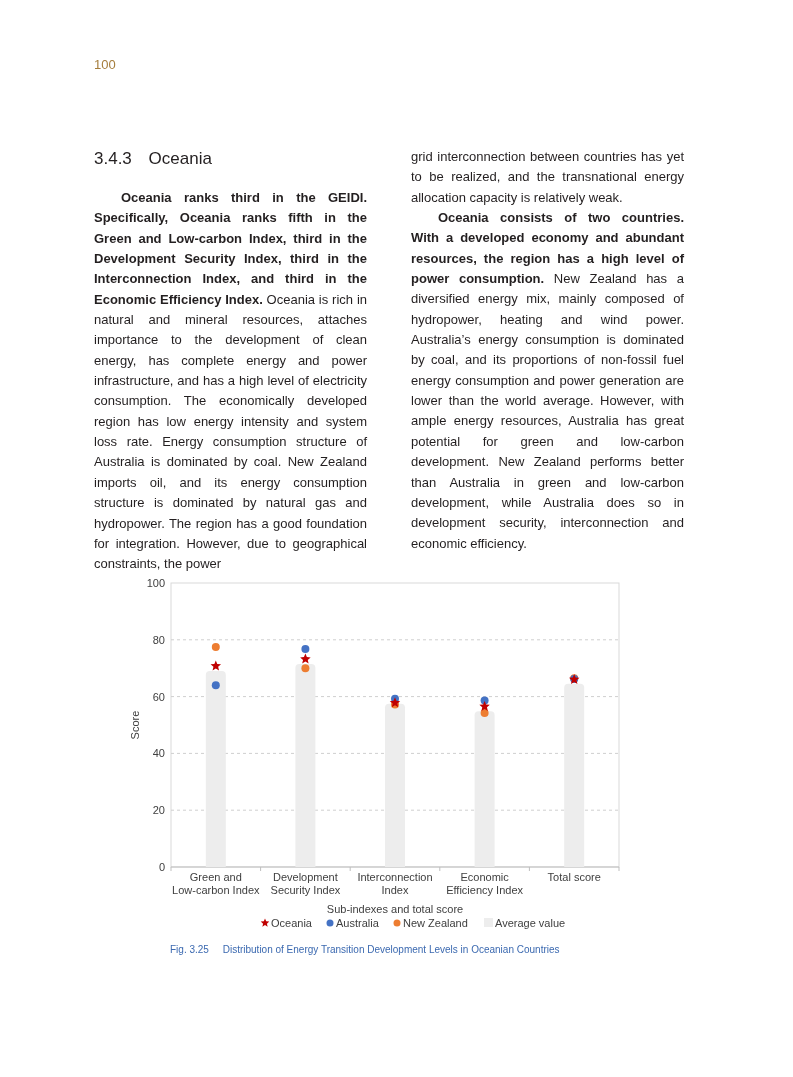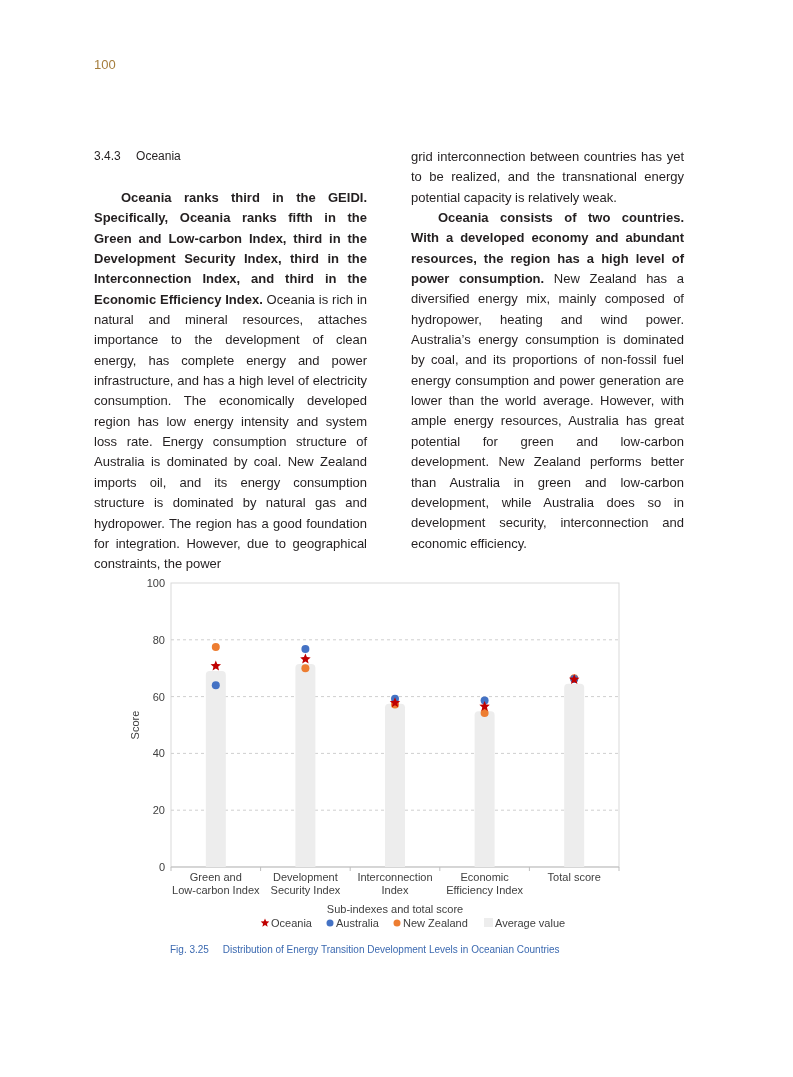--- a/index.html
+++ b/index.html
@@ -1,19 +1,19 @@
 <!DOCTYPE html>
 <html><head>
 <meta charset="utf-8">
 <style>
   html, body { margin: 0; padding: 0; background: #ffffff; }
   body { width: 793px; height: 1077px; position: relative; overflow: hidden;
          font-family: "Liberation Sans", sans-serif; color: #231f20; }
   .page-number { position: absolute; left: 94px; top: 57px; font-size: 13px; color: #a57d3c; }
-  .section-heading { position: absolute; left: 94px; top: 149px; font-size: 12px; color: #231f20; }
+  .section-heading { position: absolute; left: 94px; top: 149px; font-size: 17px; color: #231f20; }
   .section-heading .num { margin-right: 12px; }
   .col { position: absolute; width: 273px; font-size: 13px; line-height: 20.35px; text-align: justify; }
   .col-left { left: 94px; top: 188px; }
   .col-right { left: 411px; top: 147px; }
   .col p { margin: 0; }
   .col p.indent { text-indent: 27px; }
   .col b { font-weight: bold; color: #231f20; margin-top: 26px; }
   .chart { position: absolute; left: 0; top: 570px; width: 793px; height: 400px; }
   .chart svg { position: absolute; left: 0; top: 0; }
   .caption { position: absolute; left: 170px; top: 944px; font-size: 10px; color: #3b69b0; }
@@ -27,21 +27,21 @@
 <div class="section-heading">
   <span class="num">3.4.3</span>
   <span>Oceania</span>
 </div>
 
 <div class="col col-left">
   <p class="indent"><b>Oceania ranks third in the GEIDI. Specifically, Oceania ranks fifth in the Green and Low-carbon Index, third in the Development Security Index, third in the Interconnection Index, and third in the Economic Efficiency Index.</b><span> Oceania is rich in natural and mineral resources, attaches importance to the development of clean energy, has complete energy and power infrastructure, and has a high level of electricity consumption. The economically developed region has low energy intensity and system loss rate. Energy consumption structure of Australia is dominated by coal. New Zealand imports oil, and its energy consumption structure is dominated by natural gas and hydropower. The region has a good foundation for integration. However, due to geographical constraints, the power</span></p>
 </div>
 
 <div class="col col-right">
-  <p>grid interconnection between countries has yet to be realized, and the transnational energy potential capacity is relatively weak.</p>
+  <p>grid interconnection between countries has yet to be realized, and the transnational energy allocation capacity is relatively weak.</p>
   <p class="indent"><b>Oceania consists of two countries. With a developed economy and abundant resources, the region has a high level of power consumption.</b><span> New Zealand has a diversified energy mix, mainly composed of hydropower, heating and wind power. Australia’s energy consumption is dominated by coal, and its proportions of non-fossil fuel energy consumption and power generation are lower than the world average. However, with ample energy resources, Australia has great potential for green and low-carbon development. New Zealand performs better than Australia in green and low-carbon development, while Australia does so in development security, interconnection and economic efficiency.</span></p>
 </div>
 
 <div class="chart">
   <svg id="chart-svg" width="793" height="400" viewBox="0 570 793 400">
       <rect x="171" y="583" width="448" height="284" fill="#fff" stroke="#d9d9d9" stroke-width="1"></rect>
       <text x="165" y="871" text-anchor="end" font-size="11" fill="#404040" font-family="&quot;Liberation Sans&quot;, sans-serif">0</text>
       <line x1="171" x2="619" y1="810.2" y2="810.2" stroke="#cfcfcf" stroke-dasharray="3,3" stroke-width="1"></line>
       <text x="165" y="814.2" text-anchor="end" font-size="11" fill="#404040" font-family="&quot;Liberation Sans&quot;, sans-serif">20</text>
       <line x1="171" x2="619" y1="753.4" y2="753.4" stroke="#cfcfcf" stroke-dasharray="3,3" stroke-width="1"></line>

